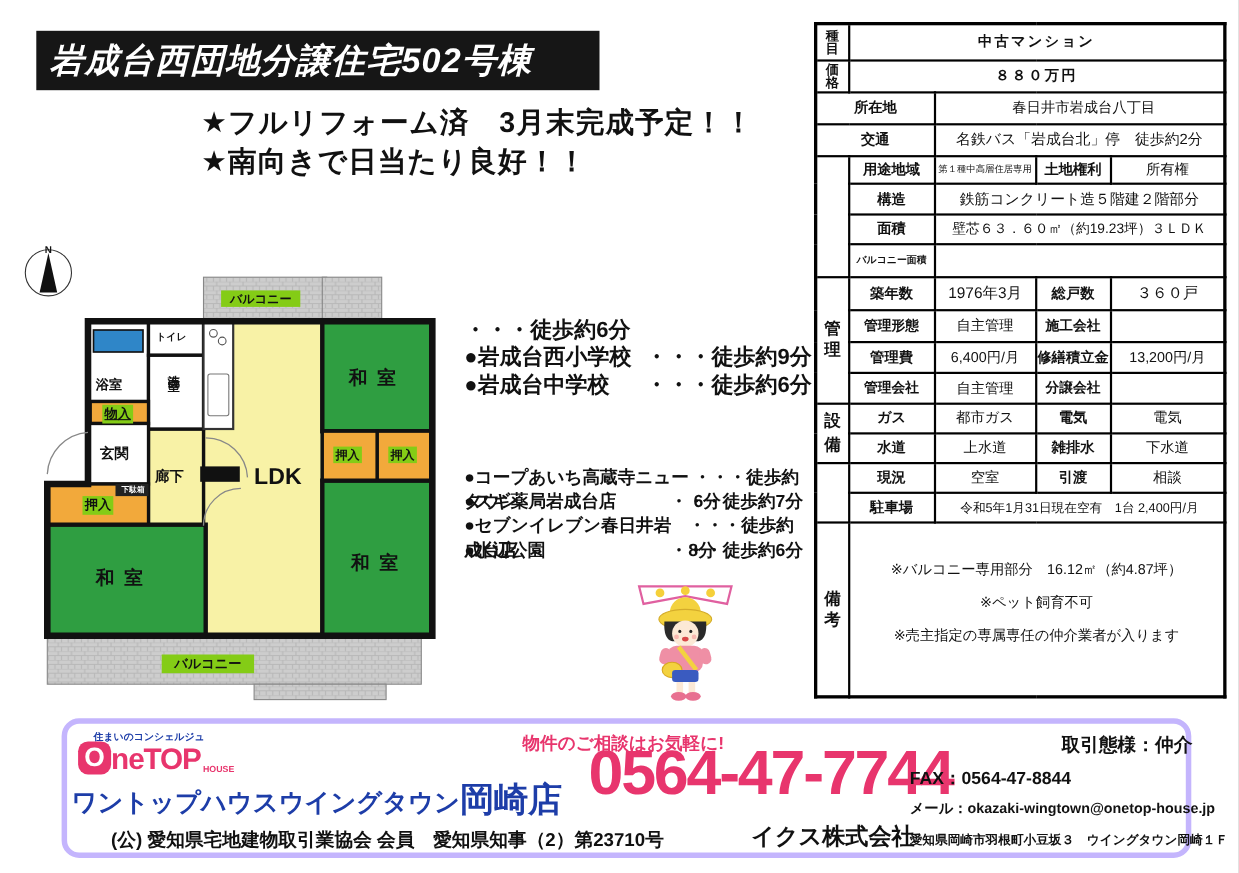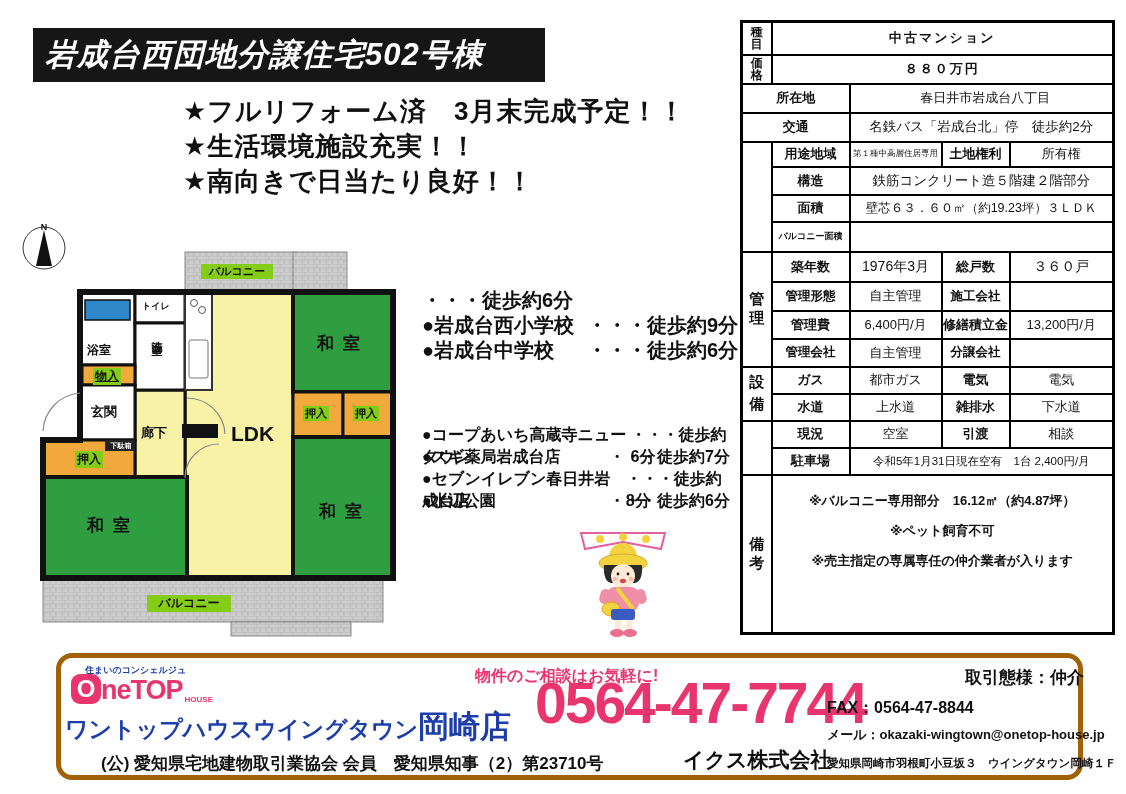--- a/index.html
+++ b/index.html
@@ -38,28 +38,28 @@
   td.lb { font-weight:bold; font-size:14px; }
   td.lb-sm { font-weight:bold; font-size:10px; }
   td.huge { font-size:25px; font-weight:bold; letter-spacing:2px; }
   td.left { text-align:left; padding-left:8px; }
   .stack { display:flex; flex-direction:column; align-items:center; justify-content:center;
     font-weight:bold; font-size:12px; line-height:12px; }
   .strip { display:flex; flex-direction:column; align-items:center; height:100%;
     font-weight:bold; font-size:15px; }
   .strip.spread { justify-content:space-between; padding:14px 0; }
   .strip.mid { justify-content:center; gap:3px; }
-  .notes { text-align:left; padding:10px 8px; font-size:13.5px; font-weight:700; line-height:30px; white-space:normal; }
+  .notes { text-align:left; padding:27px 8px; font-size:13.5px; font-weight:400; line-height:30px; white-space:normal; }
 
   
   .mascot { position:absolute; left:573px; top:521px; }
 
   
   .footer { position:absolute; left:56px; top:653px; width:1027px; height:127px;
-    border:5px solid #a16207; border-radius:16px; background:#fff; }
+    border:5px solid #c4b5fd; border-radius:16px; background:#fff; }
   .f-abs { position:absolute; white-space:nowrap; }
   .logo-tag { left:24px; top:6px; font-size:9px; color:#1d3da8; font-weight:bold; }
   .logo-row { left:10px; top:16px; display:flex; align-items:flex-end; }
   .logo-o { width:30px; height:30px; background:#e8356d; border-radius:9px; color:#fff;
     font-size:24px; font-weight:bold; display:flex; align-items:center; justify-content:center; }
   .logo-ne,.logo-top { color:#e8356d; font-size:27px; font-weight:bold; letter-spacing:-1px; line-height:28px; }
   .logo-house { color:#e8356d; font-size:8px; font-weight:bold; margin-left:2px; }
   .shopname { left:4px; top:48px; color:#1d3da8; font-weight:bold; }
   .shopname .p1 { font-size:23px; }
   .shopname .p2 { font-size:31px; }
@@ -76,21 +76,20 @@
 <body>
 
 <div id="page">
 
   <div class="banner">
     <span>岩成台西団地分譲住宅502号棟</span>
   </div>
 
   <div class="catch">
     <div>★フルリフォーム済　3月末完成予定！！</div>
-    <div>★生活環境施設充実！！</div>
     <div>★南向きで日当たり良好！！</div>
   </div>
 
   <div class="compass">
     <svg width="56" height="60" viewBox="0 0 56 60">
       <circle cx="28" cy="32" r="21" fill="none" stroke="#333" stroke-width="1"></circle>
       <text x="28" y="14" text-anchor="middle" font-size="9" font-weight="bold" fill="#111">N</text>
       <polygon points="28,14 20,50 36,50" fill="#111"></polygon>
     </svg>
   </div>

